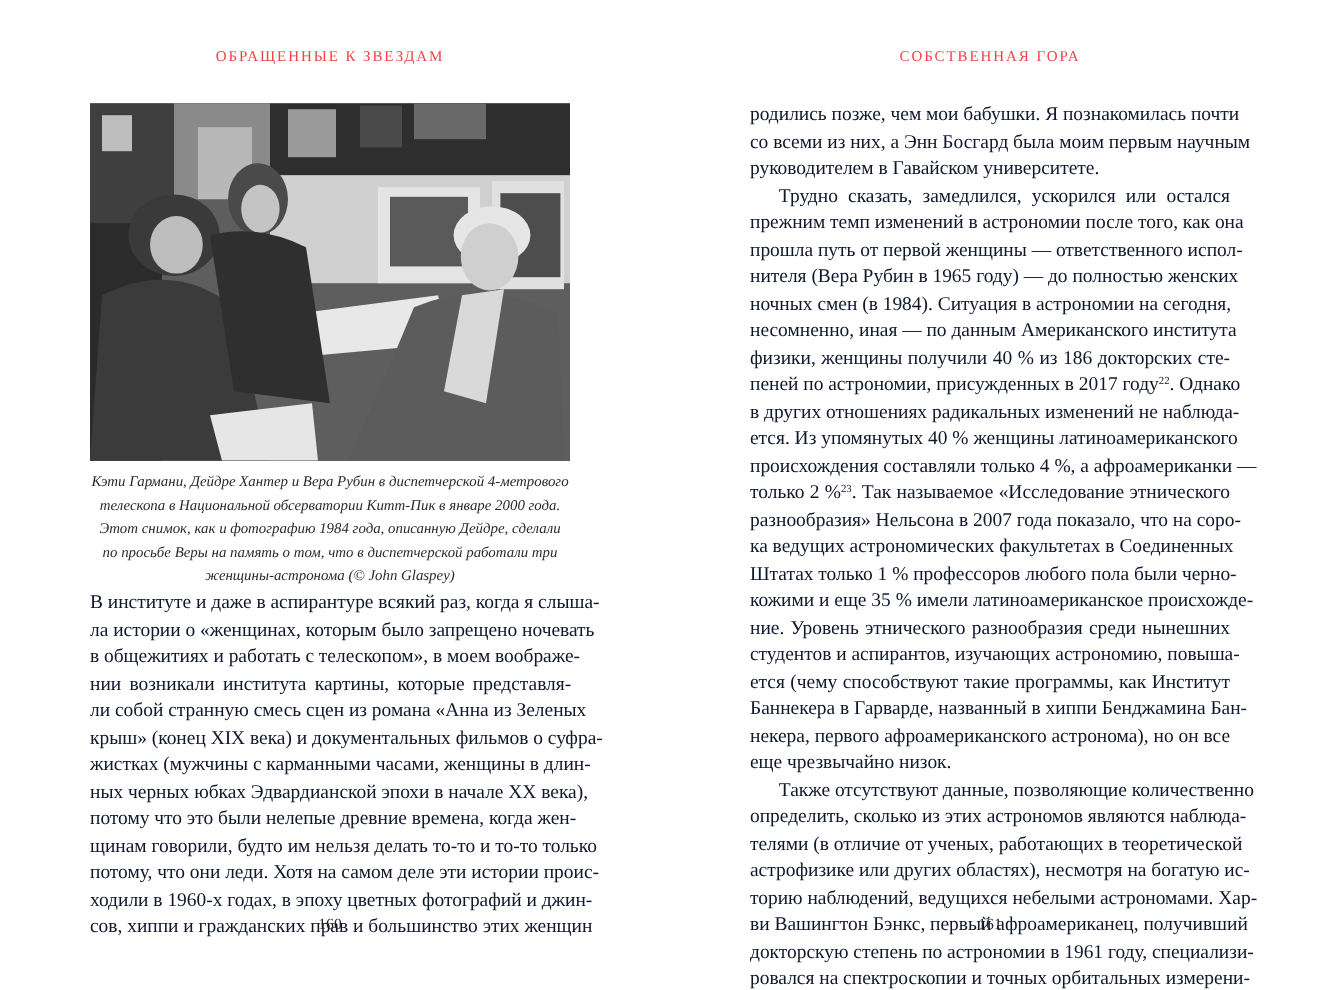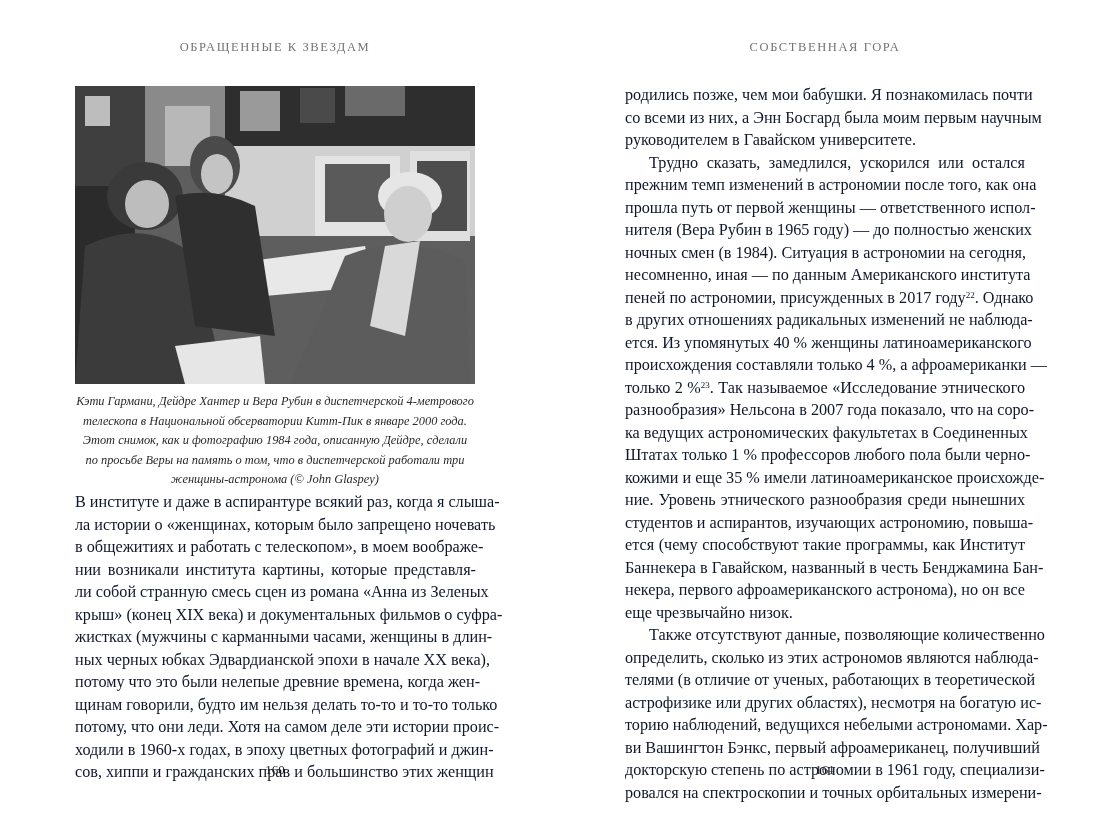--- a/index.html
+++ b/index.html
@@ -2,21 +2,21 @@
 <html><head>
 <meta charset="utf-8">
 <style>
   html, body { margin: 0; padding: 0; background: #ffffff; }
   body { width: 1100px; height: 825px; position: relative; overflow: hidden;
          font-family: "DejaVu Serif", "Liberation Serif", serif; color: #1f1f1f; }
   .page { position: absolute; top: 0; height: 825px; }
   .page.left { left: 0; width: 550px; }
   .page.right { left: 550px; width: 550px; }
   .running-head { position: absolute; top: 40px; left: 0; width: 100%; text-align: center;
-                  font-family: "Liberation Serif", serif; font-size: 12.5px; letter-spacing: 1.6px; color: #737373; }
+                  font-family: "Liberation Serif", serif; font-size: 12.5px; letter-spacing: 1.6px; color: #ef4444; }
   .page.left .running-head { left: 0; width: 550px; padding-left: 0; }
   .photo { position: absolute; left: 75px; top: 86px; width: 400px; height: 298px;
            background: linear-gradient(180deg, #6d6d6d 0%, #858585 30%, #5b5b5b 60%, #3c3c3c 100%); overflow: hidden; }
   .photo svg { width: 100%; height: 100%; display: block; }
   .caption { position: absolute; left: 76px; top: 392px; width: 398px; text-align: center;
              font-family: "Liberation Serif", serif; font-style: italic; font-size: 12.4px; line-height: 19.5px; color: #2a2a2a; }
   .body-text { position: absolute; font-family: Liberation Serif, serif; font-size: 16.2px;
                line-height: 22.5px; color: #0f172a; text-align: justify; hyphens: manual; }
   .page.left .body-text { left: 75px; top: 491px; width: 401px; }
   .page.right .body-text { left: 75px; top: 84px; width: 400px; }
@@ -100,33 +100,34 @@
     <span class="line">родились позже, чем мои бабушки. Я познакомилась почти</span>
     <span class="line">со всеми из них, а Энн Босгард была моим первым научным</span>
     <span class="line last">руководителем в Гавайском университете.</span>
 
     <span class="line" style="padding-left:24px">Трудно сказать, замедлился, ускорился или остался</span>
     <span class="line">прежним темп изменений в астрономии после того, как она</span>
     <span class="line">прошла путь от первой женщины — ответственного испол-</span>
     <span class="line">нителя (Вера Рубин в 1965 году) — до полностью женских</span>
     <span class="line">ночных смен (в 1984). Ситуация в астрономии на сегодня,</span>
     <span class="line">несомненно, иная — по данным Американского института</span>
+    <span class="line">физики, женщины получили 40 % из 186 докторских сте-</span>
     <span class="line"><span>пеней по астрономии, присужденных в 2017 году</span><sup>22</sup><span>. Однако</span></span>
     <span class="line">в других отношениях радикальных изменений не наблюда-</span>
     <span class="line">ется. Из упомянутых 40 % женщины латиноамериканского</span>
     <span class="line">происхождения составляли только 4 %, а афроамериканки —</span>
     <span class="line"><span>только 2 %</span><sup>23</sup><span>. Так называемое «Исследование этнического</span></span>
     <span class="line">разнообразия» Нельсона в 2007 года показало, что на соро-</span>
     <span class="line">ка ведущих астрономических факультетах в Соединенных</span>
     <span class="line">Штатах только 1 % профессоров любого пола были черно-</span>
     <span class="line">кожими и еще 35 % имели латиноамериканское происхожде-</span>
     <span class="line">ние. Уровень этнического разнообразия среди нынешних</span>
     <span class="line">студентов и аспирантов, изучающих астрономию, повыша-</span>
     <span class="line">ется (чему способствуют такие программы, как Институт</span>
-    <span class="line">Баннекера в Гавайском, названный в честь Бенджамина Бан-</span>
+    <span class="line">Баннекера в Гарварде, названный в хиппи Бенджамина Бан-</span>
     <span class="line">некера, первого афроамериканского астронома), но он все</span>
     <span class="line last">еще чрезвычайно низок.</span>
 
     <span class="line" style="padding-left:24px">Также отсутствуют данные, позволяющие количественно</span>
     <span class="line">определить, сколько из этих астрономов являются наблюда-</span>
     <span class="line">телями (в отличие от ученых, работающих в теоретической</span>
     <span class="line">астрофизике или других областях), несмотря на богатую ис-</span>
     <span class="line">торию наблюдений, ведущихся небелыми астрономами. Хар-</span>
     <span class="line">ви Вашингтон Бэнкс, первый афроамериканец, получивший</span>
     <span class="line">докторскую степень по астрономии в 1961 году, специализи-</span>

